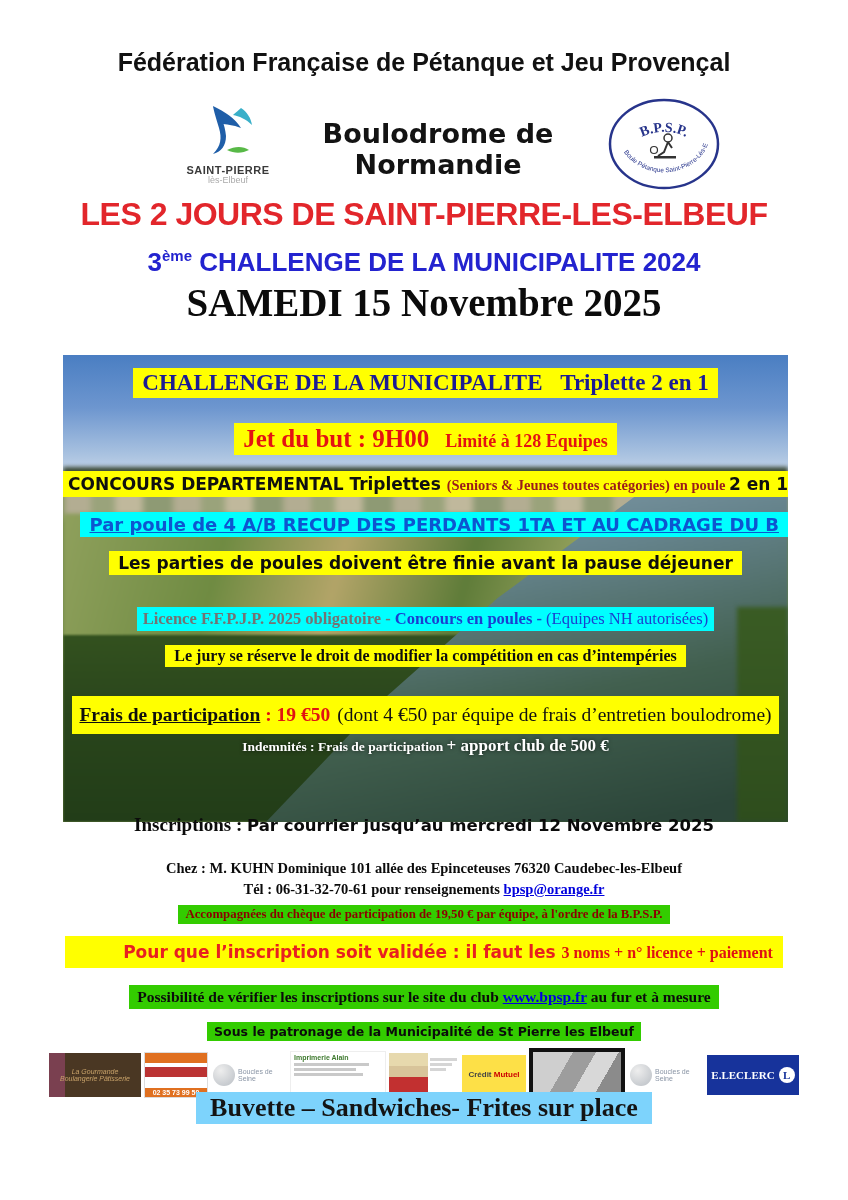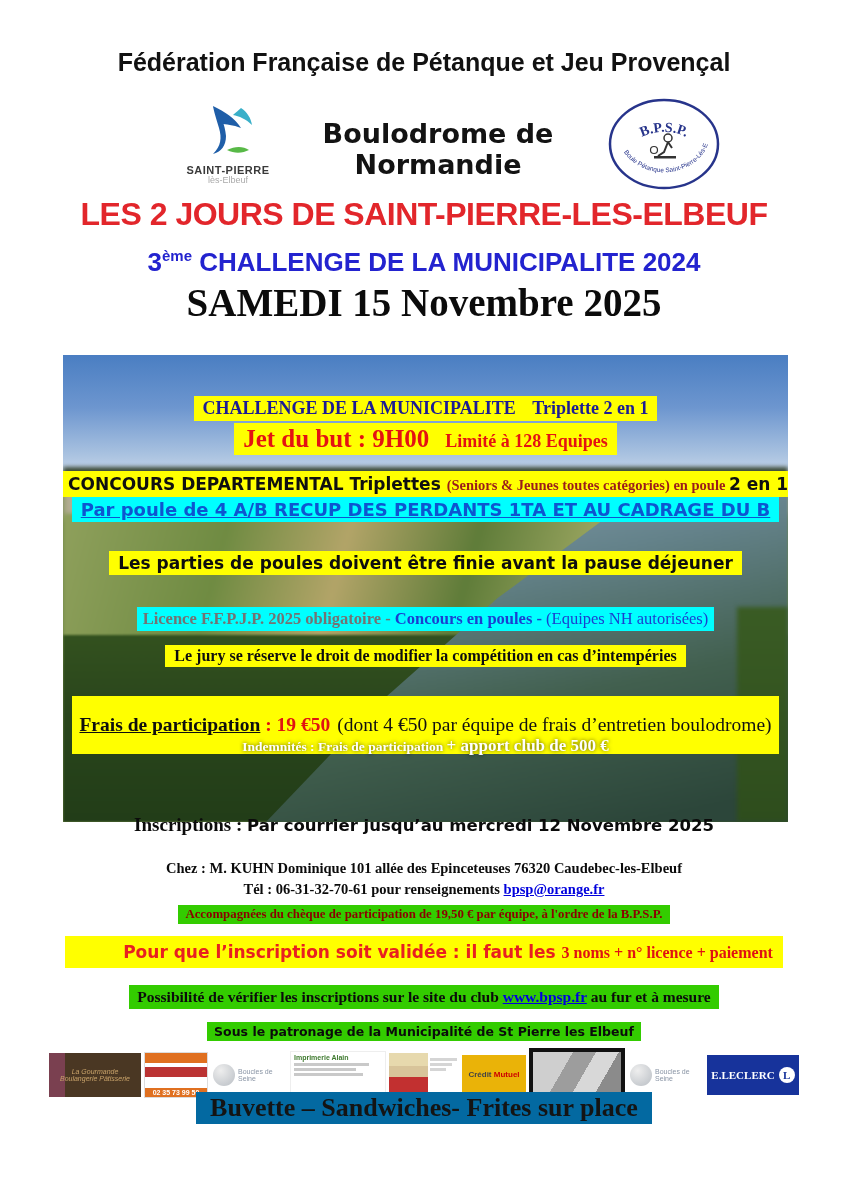--- a/index.html
+++ b/index.html
@@ -34,35 +34,35 @@
             background:linear-gradient(168deg,#8aa3b5 28%,#64828a 50%,#42604f 72%,#2c463a 95%);filter:blur(1px);}
   .ph-rtrees{top:54%;height:46%;left:auto;right:0;width:7%;background:linear-gradient(180deg,#3a5c24,#2e4d1d);filter:blur(2px);}
 
   .ov{position:absolute;left:0;width:100%;text-align:center;z-index:5;}
   .tag{display:inline-block;padding:2px 9px;}
   .bg-y{background:#ffff00;}
   .bg-c{background:#00ffff;}
   .serif{font-family:"Liberation Serif",serif;}
   .comic{font-family:"DejaVu Sans",sans-serif;}
 
-  .b1{top:13px;}  .b1 .tag{font-size:18px;font-weight:bold;color:#1b1b94;margin-top:28px;}
+  .b1{top:13px;}  .b1 .tag{font-size:23px;font-weight:bold;color:#1b1b94;}
   .b2{top:68px;}  .b2 .jet-main{font-size:25px;font-weight:bold;color:#e41212;}
                   .b2 .jet-sub{font-size:18px;font-weight:bold;color:#e41212;margin-left:12px;}
   .b3{top:116px;} .b3 .tag{padding:3px 5px;white-space:nowrap;}
                   .b3 .c-main{font-size:17px;font-weight:bold;color:#101010;}
                   .b3 .c-detail{font-family:"Liberation Serif",serif;font-size:14.5px;font-weight:bold;color:#9a1b1b;}
                   .b3 .c-suffix{font-size:17px;font-weight:bold;color:#101010;}
-  .b4{top:142px;} .b4 .tag{font-size:18px;font-weight:bold;color:#0d55d0;text-decoration:underline;}
+  .b4{top:157px;text-align:right;} .b4 .tag{font-size:18px;font-weight:bold;color:#0d55d0;text-decoration:underline;}
   .b5{top:196px;} .b5 .tag{font-size:17px;font-weight:bold;color:#0e0e0e;}
   .b6{top:252px;} .b6 .tag{font-size:16.5px;padding:2px 6px;}
                   .b6 .l-main{font-weight:bold;color:#737373;}
                   .b6 .l-mid{font-weight:bold;color:#1a3fd0;}
                   .b6 .l-note{color:#1a3fd0;}
   .b7{top:290px;} .b7 .tag{font-size:16px;font-weight:bold;color:#0e0e0e;}
-  .b8{top:341px;} .b8 .tag{font-size:19.5px;white-space:nowrap;padding:18px 7px;}
+  .b8{top:341px;} .b8 .tag{font-size:19.5px;white-space:nowrap;padding:8px 7px;}
                   .b8 .f-label{font-weight:bold;color:#0e0e0e;text-decoration:underline;}
                   .b8 .f-price{font-weight:bold;color:#e01212;}
                   .b8 .f-detail{color:#111;margin-left:7px;}
   .b9{top:381px;} .b9 .ind-small{font-size:13.5px;font-weight:bold;color:#fff;}
                   .b9 .ind-big{font-size:17px;font-weight:bold;color:#fff;}
                   .b9 span{text-shadow:0 0 4px rgba(0,0,0,.7);}
 
   
   .insc1{top:814px;}
   .insc1 .lbl{font-family:"Liberation Serif",serif;font-size:19px;font-weight:bold;color:#0b0b0b;}
@@ -90,32 +90,32 @@
   .sp-seine{width:72px;height:32px;background:#fff;display:flex;align-items:center;gap:3px;padding:0 2px;}
   .sp-seine .circ{width:22px;height:22px;border-radius:50%;background:radial-gradient(circle at 35% 30%,#eee,#b9bec4);flex:0 0 auto;}
   .sp-seine .txt{font-size:7px;color:#8a95a5;}
   .sp-impr{width:88px;height:42px;background:#fff;border:1px solid #eee;padding:2px 3px;}
   .sp-impr .ttl{font-size:7px;font-weight:bold;color:#3f7a2f;}
   .sp-impr .bar{height:3px;background:#c9c9c9;margin:2px 0;width:85%;}
   .sp-coif{width:70px;height:44px;background:#fff;display:flex;}
   .sp-coif .face{width:55%;background:linear-gradient(180deg,#e7d9ad 0 30%,#d8c49a 30% 55%,#c23030 55%);}
   .sp-coif .info{flex:1;padding:3px 2px;}
   .sp-coif .bar{height:3px;background:#d5d5d5;margin:2px 0;}
-  .sp-cm{width:64px;height:40px;background:#eab308;display:flex;flex-direction:column;justify-content:center;align-items:center;}
+  .sp-cm{width:64px;height:40px;background:#fde047;display:flex;flex-direction:column;justify-content:center;align-items:center;}
   .sp-cm .cm-t{font-size:8px;font-weight:bold;color:#444;}
   .sp-cm .cm-t b{color:#c00;}
   .sp-cm .cm-s{font-size:5px;color:#fff;background:#c00;padding:0 2px;margin-top:1px;}
   .sp-photo{width:88px;height:46px;background:#111;padding:4px;}
   .sp-photo .inner{width:100%;height:100%;background:linear-gradient(120deg,#cfcfcf 0 35%,#9d9d9d 35% 55%,#d8d8d8 55% 75%,#8b8b8b 75%);}
   .sp-lec{width:92px;height:40px;background:#17339b;color:#fff;display:flex;justify-content:center;align-items:center;gap:4px;
           font-size:11px;font-weight:bold;font-family:"Liberation Serif",serif;}
   .sp-lec .lc{width:16px;height:16px;border-radius:50%;background:#fff;color:#17339b;font-size:11px;display:flex;align-items:center;justify-content:center;}
 
   .buvette{top:1092px;}
-  .buvette .tag{background:#0369a1;font-family:"Liberation Serif",serif;font-size:26px;font-weight:bold;color:#141414;padding:1px 14px;}
+  .buvette .tag{background:#7dd3fc;font-family:"Liberation Serif",serif;font-size:26px;font-weight:bold;color:#141414;padding:1px 14px;}
 </style>
 </head>
 <body>
 
 <div class="page">
 
   <div class="center-row fed-title">Fédération Française de Pétanque et Jeu Provençal</div>
 
   <div class="sp-logo">
     <svg width="90" height="62" viewBox="0 0 90 62">

